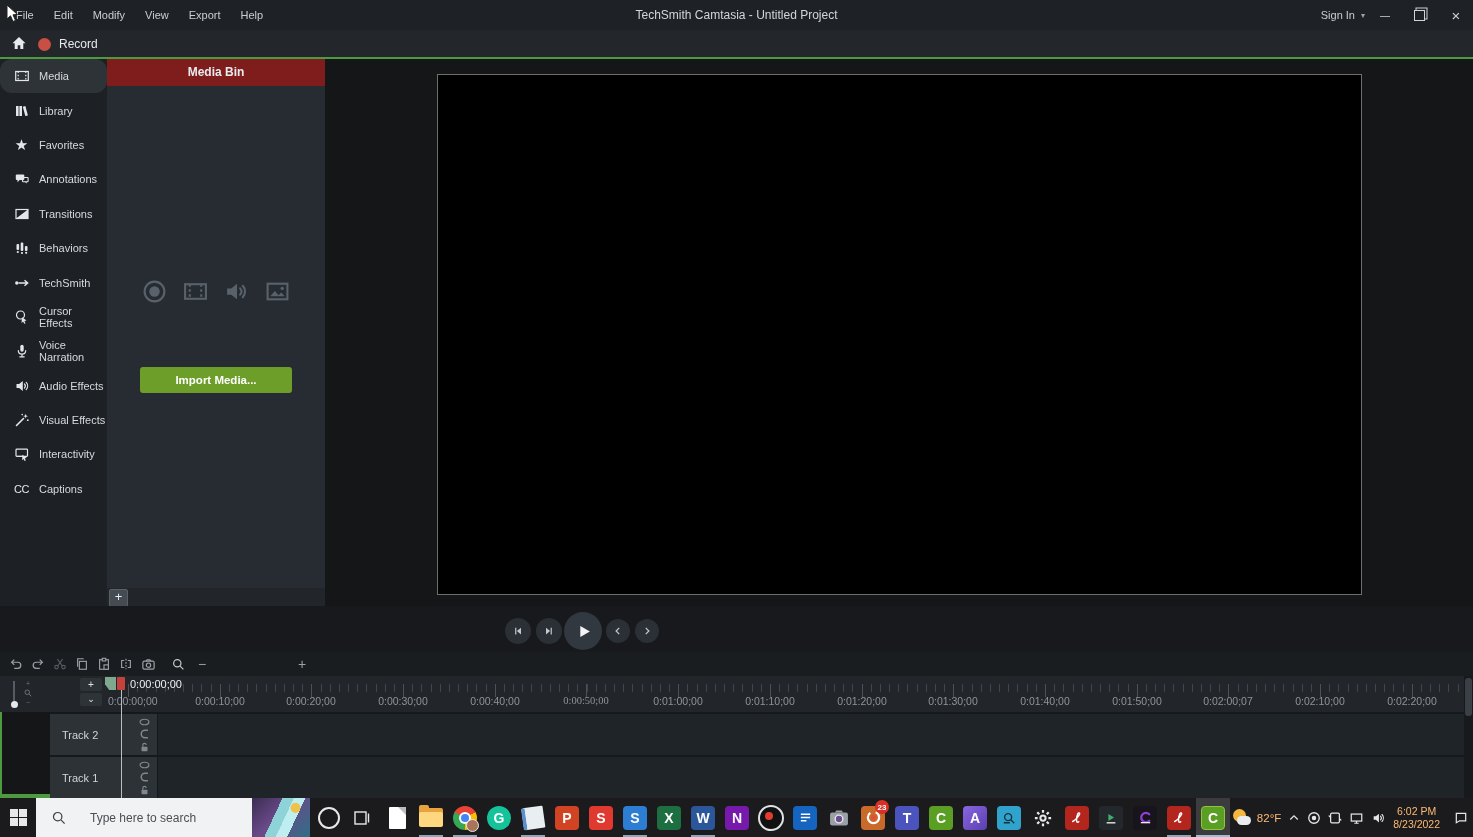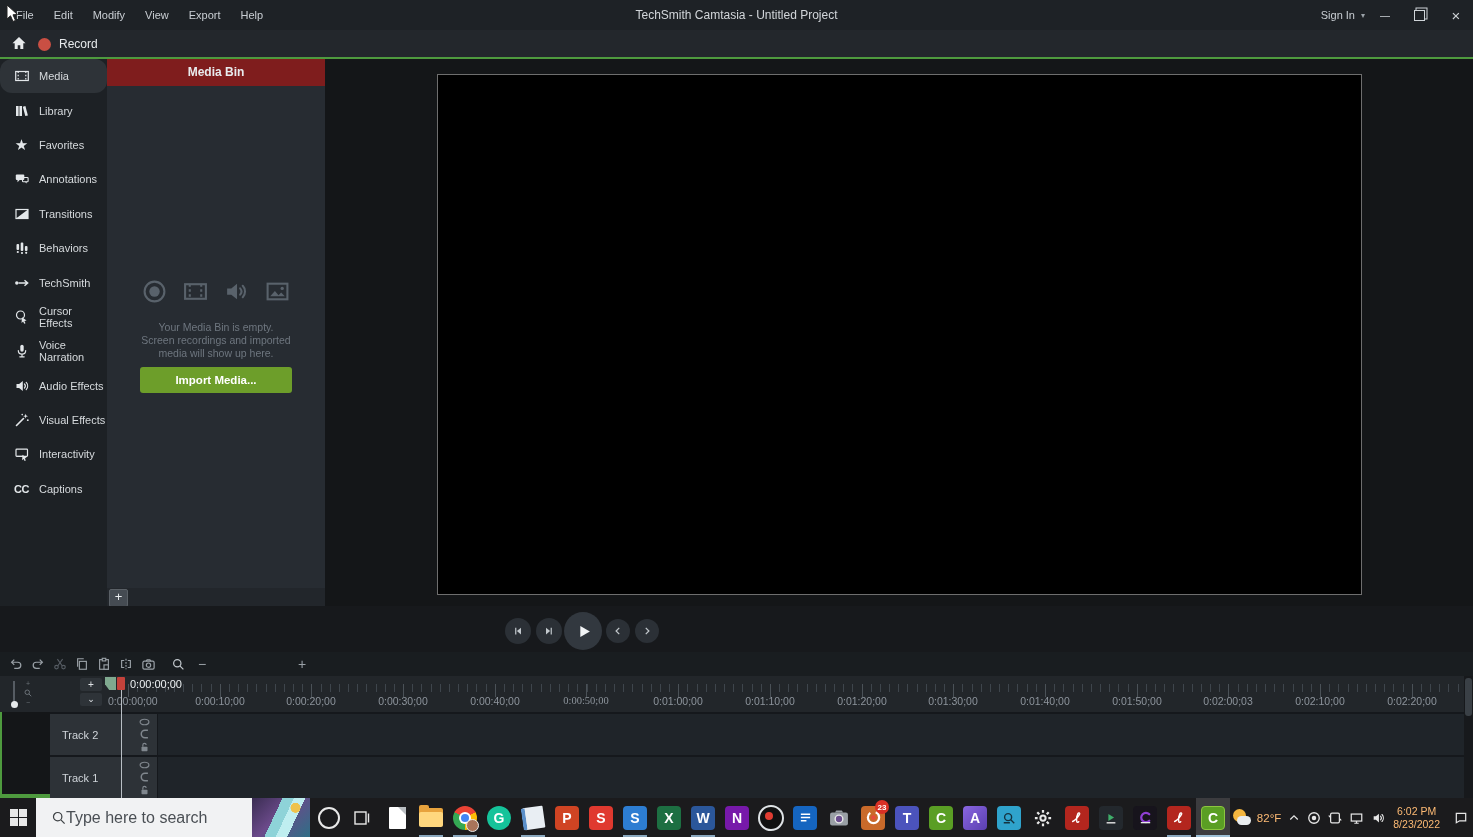--- a/index.html
+++ b/index.html
@@ -87,21 +87,21 @@
               border-left:1px solid #15181c;box-sizing:border-box;}
   .track-name{position:absolute;left:12px;top:0;height:43px;line-height:43px;font-size:11px;color:#cfd4d9;}
   .track-icons{position:absolute;right:7px;top:4px;display:flex;flex-direction:column;gap:3px;align-items:center;color:#80878e;}
   .vsb{left:1464px;top:676px;width:9px;height:122px;background:#17191c;}
   .vsb-thumb{left:1465px;top:678px;width:7px;height:38px;background:#3a4046;border-radius:3px;}
 
   
   .taskbar{left:0;top:798px;width:1473px;height:39px;background:#1b1b1d;}
   .tb-start{left:0;top:0;width:36px;height:39px;display:flex;align-items:center;justify-content:center;}
   .tb-search{left:36px;top:0;width:274px;height:39px;background:#f1f2f3;display:flex;align-items:center;}
-  .tb-search-text{font-size:16px;color:#4a4f54;margin-left:0;}
+  .tb-search-text{font-size:12px;color:#4a4f54;margin-left:24px;}
   .tb-art{position:absolute;right:0;top:0;width:58px;height:39px;
      background:
        radial-gradient(circle at 75% 25%, #efc24b 0 9%, transparent 10%),
        linear-gradient(115deg, transparent 40%, #8ed3d8 40% 55%, #bfeef0 55% 70%, transparent 70%),
        linear-gradient(135deg,#3a2d52 0%,#6b4a8a 45%,#2e6f86 100%);}
   .tb-icons{left:312px;top:0;height:39px;display:flex;}
   .slot{width:34px;height:39px;display:flex;align-items:center;justify-content:center;position:relative;}
   .slot.running:after{content:"";position:absolute;left:5px;right:5px;bottom:0;height:2px;background:#8aa7bd;}
   .slot.active{background:#3c3c3f;}
   .slot.active:after{content:"";position:absolute;left:0;right:0;bottom:0;height:2px;background:#9ec0d6;}
@@ -320,21 +320,21 @@
       <span class="side-ic">
         <svg width="16" height="16" viewBox="0 0 16 16">
           <rect x="2" y="3.2" width="11.5" height="7.2" rx="0.8" fill="none" stroke="#e3e7ea" stroke-width="1.2"></rect>
           <path d="M2.8 10.4h6" stroke="#e3e7ea" stroke-width="1.2"></path>
           <path d="M8.5 8.8l4.3 3.1-2 .4 1 2.1-1.2.6-1-2.1-1.5 1.4z" fill="#e3e7ea"></path>
         </svg>
       </span>
       <span>Interactivity</span>
     </div>
     <div class="side-item">
-      <span class="side-ic" style="font-weight:bold;font-size:11px;letter-spacing:-0.5px;">CC</span>
+      <span class="side-ic" style="font-weight:normal;font-size:11px;letter-spacing:-0.5px;">CC</span>
       <span>Captions</span>
     </div>
   </div>
 
   <div class="abs mediabin">
     <div class="abs mb-header">Media Bin</div>
     <div class="abs mb-icons">
       <svg width="25" height="25" viewBox="0 0 24 24">
         <circle cx="12" cy="12" r="9.5" fill="none" stroke="#59626b" stroke-width="2"></circle>
         <circle cx="12" cy="12" r="5" fill="#59626b"></circle>
@@ -345,25 +345,20 @@
       </svg>
       <svg width="25" height="25" viewBox="0 0 24 24">
         <path d="M3 9v6h4l5.5 4.5v-15L7 9z" fill="#59626b"></path>
         <path d="M15.5 9a4.5 4.5 0 0 1 0 6M18 6.5a8 8 0 0 1 0 11" fill="none" stroke="#59626b" stroke-width="2" stroke-linecap="round"></path>
       </svg>
       <svg width="25" height="25" viewBox="0 0 24 24">
         <rect x="2.5" y="4.5" width="19" height="15" fill="none" stroke="#59626b" stroke-width="2"></rect>
         <path d="M5 16.5l4.5-5 3.5 4 2.5-2.5 3.5 3.5z" fill="#59626b"></path>
         <circle cx="16.5" cy="9" r="1.6" fill="#59626b"></circle>
       </svg>
-    </div>
-    <div class="abs mb-text">
-      <div>Your Media Bin is empty.</div>
-      <div>Screen recordings and imported</div>
-      <div>media will show up here.</div>
     </div>
     <div class="abs import-btn">Import Media...</div>
   </div>
   <div class="abs mb-bottom">
     <div class="abs mb-add">+</div>
   </div>
 
   <div class="abs stage"></div>
   <div class="abs canvas"></div>
 
@@ -481,21 +476,21 @@
     <span class="ruler-label" style="left:159px;">0:00:20;00</span>
     <span class="ruler-label" style="left:251px;">0:00:30;00</span>
     <span class="ruler-label" style="left:343px;">0:00:40;00</span>
     <span class="ruler-label" style="left:434px;font-family:Liberation Serif, serif;">0:00:50;00</span>
     <span class="ruler-label" style="left:526px;">0:01:00;00</span>
     <span class="ruler-label" style="left:618px;">0:01:10;00</span>
     <span class="ruler-label" style="left:710px;">0:01:20;00</span>
     <span class="ruler-label" style="left:801px;">0:01:30;00</span>
     <span class="ruler-label" style="left:893px;">0:01:40;00</span>
     <span class="ruler-label" style="left:985px;">0:01:50;00</span>
-    <span class="ruler-label" style="left:1076px;">0:02:00;03</span>
+    <span class="ruler-label" style="left:1076px;">0:02:00;07</span>
     <span class="ruler-label" style="left:1168px;">0:02:10;00</span>
     <span class="ruler-label" style="left:1260px;">0:02:20;00</span>
   </div>
 
   <div class="abs track-row" style="top:712px;">
     <div class="track-head">
       <span class="track-name">Track 2</span>
       <div class="track-icons">
         <svg width="11" height="8" viewBox="0 0 12 8" fill="none" stroke="currentColor" stroke-width="1.3">
             <ellipse cx="6" cy="4" rx="4.8" ry="3"></ellipse>

